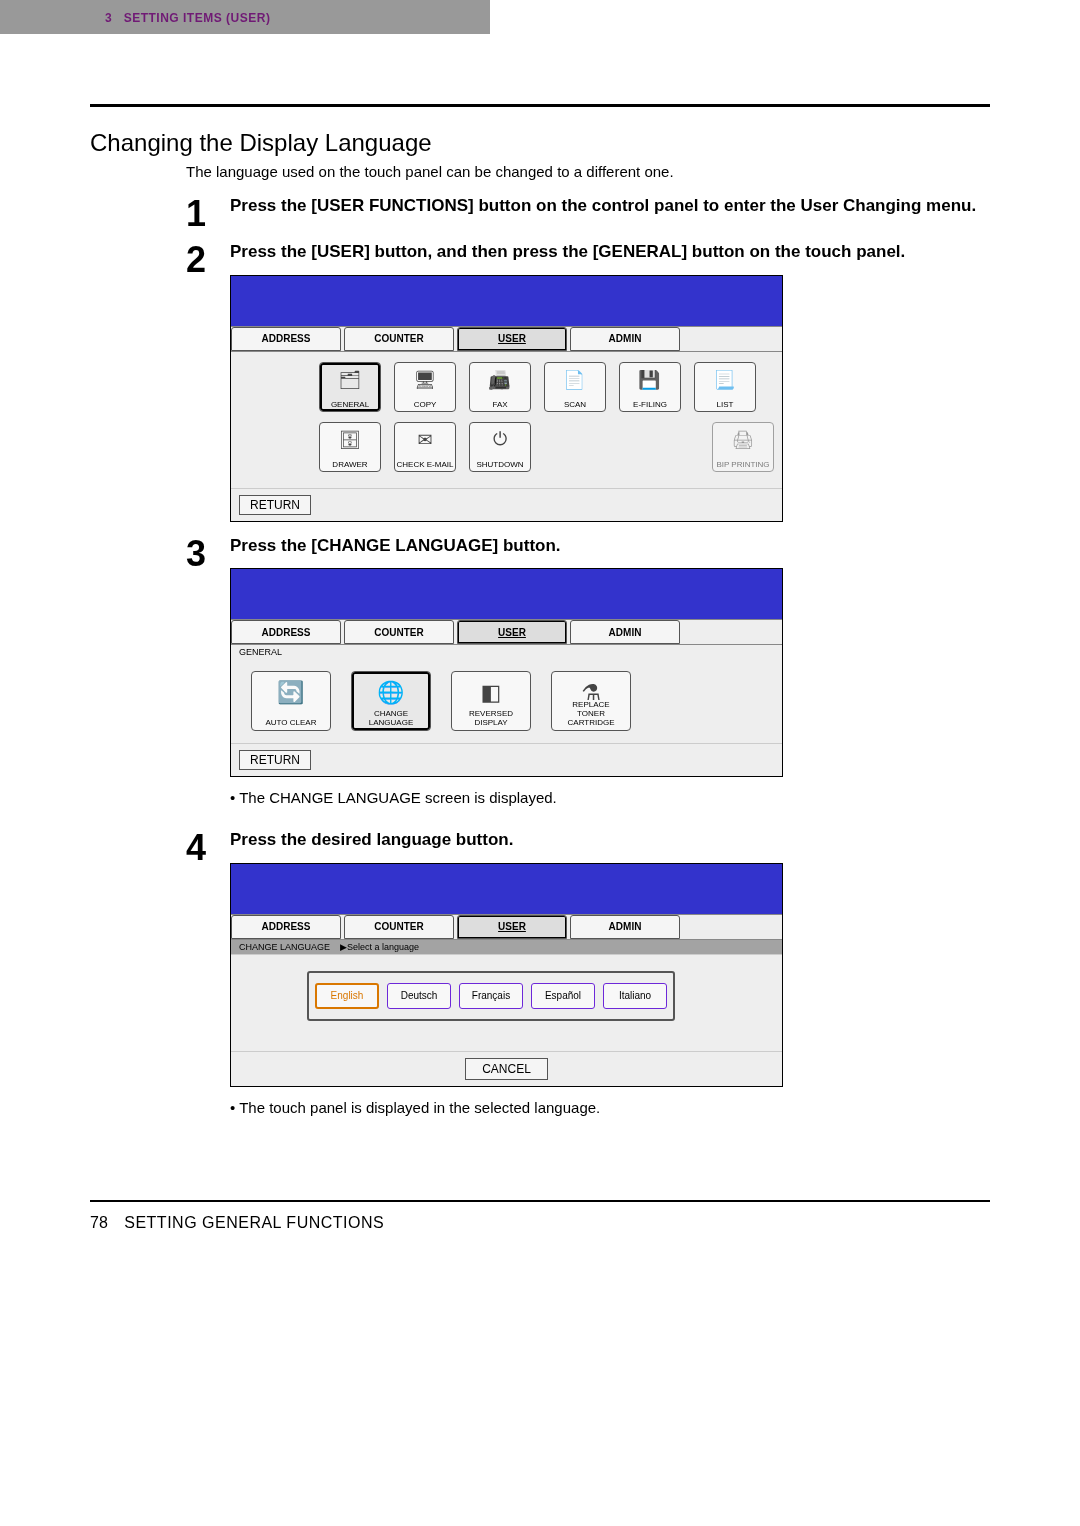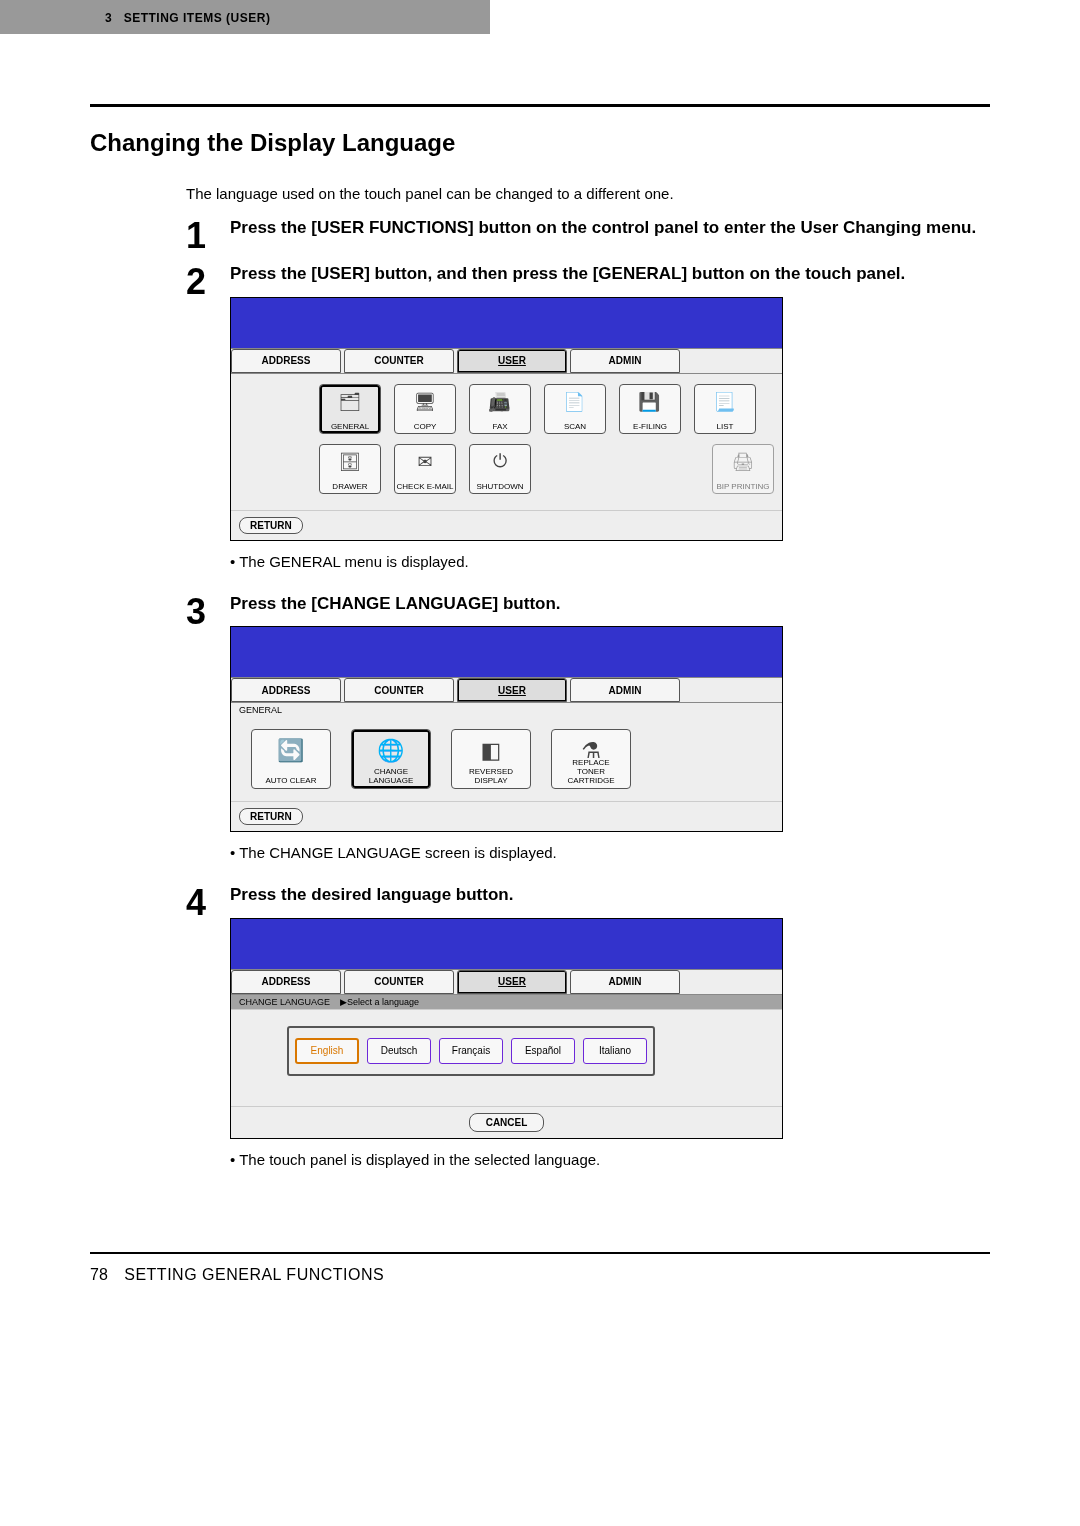--- a/index.html
+++ b/index.html
@@ -13,34 +13,34 @@
   }
   .header-tab {
     background: #999;
     margin-left: -90px;
     width: 490px;
     padding: 8px 0;
   }
   .header-tab .txt {
     font-size: 12px;
     font-weight: bold;
-    color: #000000;
+    color: #701a75;
     letter-spacing: 0.5px;
     margin-left: 105px;
   }
   .hr-top {
     border: none;
     border-top: 3px solid #000;
     margin-top: 70px;
     margin-bottom: 22px;
   }
   h1.section-title {
     font-size: 24px;
-    font-weight: bold;
-    margin-bottom: 28px;
+    font-weight: normal;
+    margin-bottom: 6px;
   }
   .intro-text {
     font-size: 15px;
     margin-left: 96px;
     margin-bottom: 14px;
   }
   .step {
     display: flex;
     margin-left: 96px;
     margin-bottom: 8px;
@@ -131,35 +131,35 @@
   .iconbtn .lbl { line-height: 1; text-align: center; }
   .panel-foot {
     background: #eeeeee;
     padding: 6px 8px;
     display: flex;
     border-top: 1px solid #ccc;
   }
   .retbtn, .cancelbtn {
     padding: 2px 10px;
     border: 1px solid #555;
-    border-radius: 8px;
-    font-size: 10px;
-    font-weight: bold;
+    border-radius: 0;
+    font-size: 12px;
+    font-weight: normal;
     background: #f5f5f5;
   }
   .cancelbtn { margin: 0 auto; padding: 3px 16px; }
   .subhead {
     font-size: 9px;
     background: #a3a3a3;
     padding: 2px 8px;
   }
   .langrow {
     display: flex;
     gap: 8px;
-    padding: 16px 8px 30px 56px;
+    padding: 16px 8px 30px 76px;
     background: #eeeeee;
     border-top: 1px solid #ccc;
   }
   .langbtn {
     width: 64px;
     height: 26px;
     border: 1px solid #6d28d9;
     border-radius: 3px;
     font-size: 10px;
     display: flex;
@@ -301,21 +301,20 @@
               <span class="glyph">🖨</span>
               <span class="lbl">BIP PRINTING</span>
             </div>
         </div>
       </div>
       <div class="panel-foot">
         <div class="retbtn">RETURN</div>
       </div>
     </div>
 
-    <p class="note">The GENERAL menu is displayed.</p>
   </div>
 </div>
 
 <div class="step">
   <div class="step-num">3</div>
   <div class="step-body">
     <p class="step-heading">Press the [CHANGE LANGUAGE] button.</p>
 
     <div class="panel">
       <div class="bluebar"></div>

